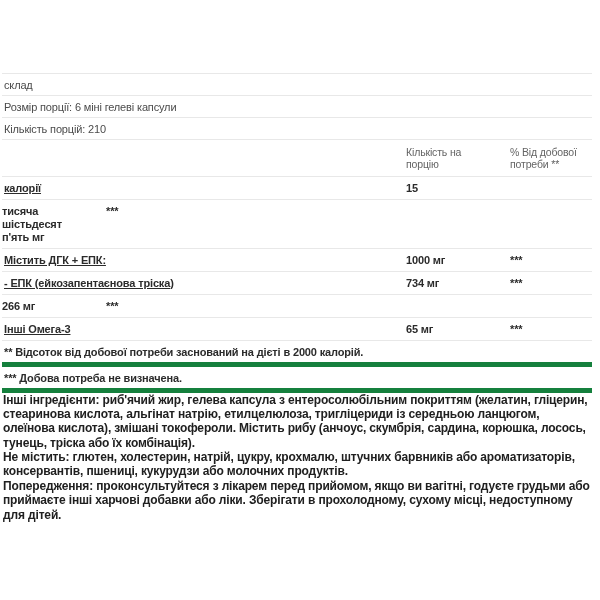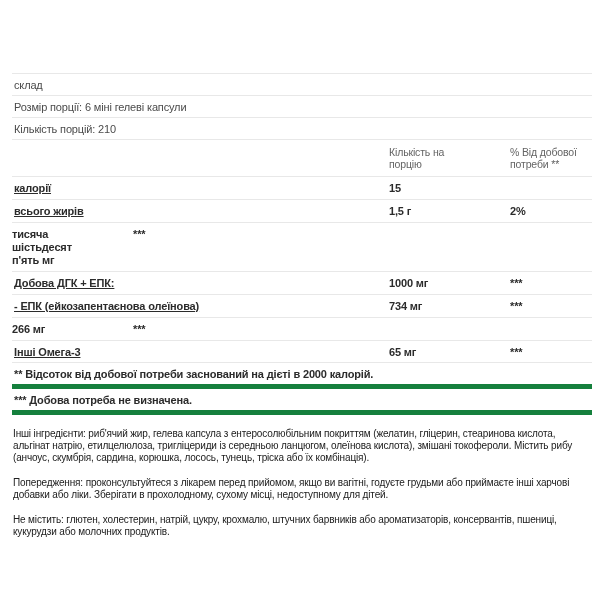--- a/index.html
+++ b/index.html
@@ -6,21 +6,21 @@
     margin: 0;
     padding: 0;
     background: #ffffff;
     width: 600px;
     height: 600px;
     overflow: hidden;
     font-family: "Liberation Sans", "DejaVu Sans", sans-serif;
   }
   .sheet {
     position: absolute;
-    left: 12px;
+    left: 2px;
     right: 8px;
     top: 73px;
     letter-spacing: -0.15px;
   }
   .facts {
     border-top: 1px solid #e8e8e8;
   }
   .info-row {
     border-bottom: 1px solid #e8e8e8;
     padding: 5px 2px 4px 2px;
@@ -30,43 +30,41 @@
   }
   .trow {
     display: flex;
     align-items: flex-start;
     border-bottom: 1px solid #e8e8e8;
     padding: 5px 0 4px 0;
     font-size: 11px;
     line-height: 1.18;
     font-weight: 700;
     color: #2b2b2b;
-    gap: 17px;
   }
   .trow.header {
     font-weight: 400;
     color: #646464;
     font-size: 10.5px;
     padding: 6px 0 5px 0;
   }
   .c1 { flex: 1 1 auto; padding-left: 2px; padding-right: 14px; text-decoration: underline; }
   .c2 { width: 88px; flex: 0 0 auto; padding-right: 4px; }
   .c3 { width: 82px; flex: 0 0 auto; margin-left: 12px; }
   .footnote-row {
     border-bottom: 5px solid #15803d;
     padding: 5px 2px 4px 2px;
     font-size: 11px;
     font-weight: 700;
     color: #2b2b2b;
   }
   .para {
-    margin-top: 13px;
-    font-size: 10px;
+    font-size: 12px;
     line-height: 1.2;
-    font-weight: 400;
+    font-weight: 700;
     color: #202020;
     padding: 0 0 0 1px;
   }
 </style>
 </head>
 <body>
 
 <div class="sheet">
   <div class="facts">
 
@@ -85,40 +83,35 @@
       <div class="c2">Кількість на порцію</div>
       <div class="c3">% Від добової потреби **</div>
     </div>
 
     <div class="trow">
       <div class="c1">калорії</div>
       <div class="c2">15</div>
       <div class="c3"></div>
     </div>
 
-    <div class="trow">
-      <div class="c1">всього жирів</div>
-      <div class="c2">1,5 г</div>
-      <div class="c3">2%</div>
-    </div>
 
 
     <div class="trow">
       <div class="c2">тисяча шістьдесят п'ять мг</div>
       <div class="c3">***</div>
     </div>
 
     <div class="trow">
-      <div class="c1">Добова ДГК + ЕПК:</div>
+      <div class="c1">Містить ДГК + ЕПК:</div>
       <div class="c2">1000 мг</div>
       <div class="c3">***</div>
     </div>
 
     <div class="trow">
-      <div class="c1">- ЕПК (ейкозапентаєнова олеїнова)</div>
+      <div class="c1">- ЕПК (ейкозапентаєнова тріска)</div>
       <div class="c2">734 мг</div>
       <div class="c3">***</div>
     </div>
 
     <div class="trow">
       <div class="c2">266 мг</div>
       <div class="c3">***</div>
     </div>
 
     <div class="trow">
@@ -130,15 +123,15 @@
     <div class="footnote-row">
       <span>** Відсоток від добової потреби заснований на дієті в 2000 калорій.</span>
     </div>
     <div class="footnote-row">
       <span>*** Добова потреба не визначена.</span>
     </div>
 
   </div>
 
   <div class="para">Інші інгредієнти: риб'ячий жир, гелева капсула з ентеросолюбільним покриттям (желатин, гліцерин, стеаринова кислота, альгінат натрію, етилцелюлоза, тригліцериди із середньою ланцюгом, олеїнова кислота), змішані токофероли. Містить рибу (анчоус, скумбрія, сардина, корюшка, лосось, тунець, тріска або їх комбінація).</div>
+  <div class="para">Не містить: глютен, холестерин, натрій, цукру, крохмалю, штучних барвників або ароматизаторів, консервантів, пшениці, кукурудзи або молочних продуктів.</div>
   <div class="para">Попередження: проконсультуйтеся з лікарем перед прийомом, якщо ви вагітні, годуєте грудьми або приймаєте інші харчові добавки або ліки. Зберігати в прохолодному, сухому місці, недоступному для дітей.</div>
-  <div class="para">Не містить: глютен, холестерин, натрій, цукру, крохмалю, штучних барвників або ароматизаторів, консервантів, пшениці, кукурудзи або молочних продуктів.</div>
 </div>
 
 </body></html>

